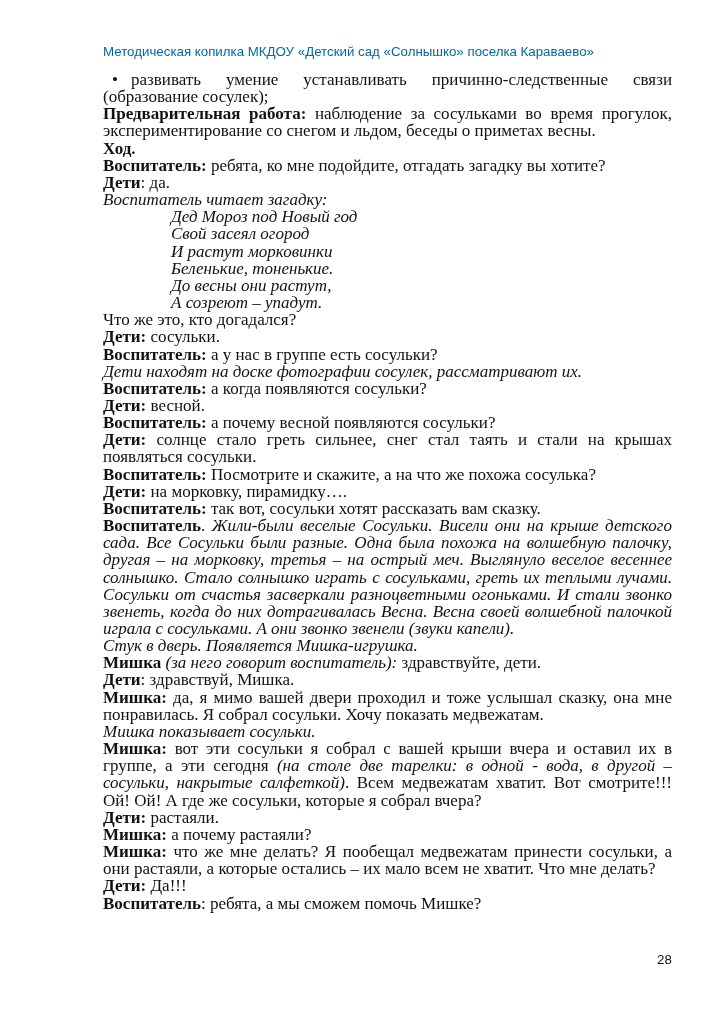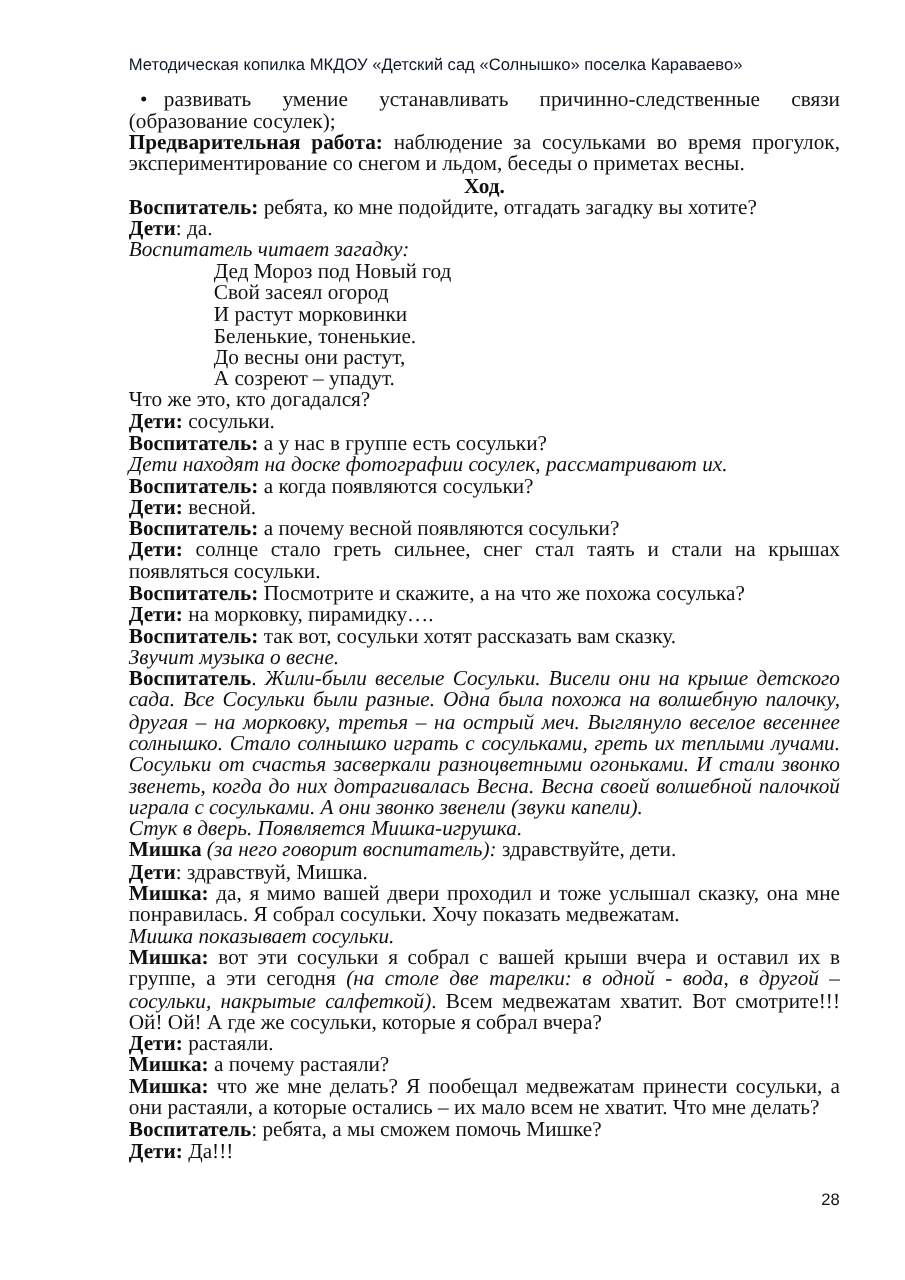--- a/index.html
+++ b/index.html
@@ -1,33 +1,33 @@
 <!DOCTYPE html>
 <html><head>
   <meta charset="utf-8">
   <style>
     html, body { margin: 0; padding: 0; background: #ffffff; }
     body { width: 724px; height: 1024px; position: relative; overflow: hidden; color: #111; }
     .header {
       position: absolute; left: 103px; top: 44px;
-      font-family: "Liberation Sans", sans-serif; font-size: 13.3px; color: #0f172a;
+      font-family: "Liberation Sans", sans-serif; font-size: 13.3px; color: #0369a1;
     }
     .content {
       position: absolute; left: 103px; top: 71px; width: 569px;
       font-family: "Liberation Serif", serif; font-size: 17px; line-height: 17.15px;
     }
     .p { margin: 0; text-align: justify; }
     .bullet { margin: 0; text-indent: 9px; text-align: justify; }
     .bullet .dot { display: inline-block; width: 19px; text-indent: 0; }
     .bullet2 { margin: 0; padding-left: 9px; }
     .bullet2 .dot { display: inline-block; width: 19px; }
     b { font-weight: bold; }
     i { font-style: italic; }
-    .center { text-align: center; margin: 0; font-weight: bold; }
-    .poem { margin: 0; padding-left: 68px; }
+    .center { margin: 0; font-weight: bold; }
+    .poem { margin: 0; padding-left: 68px; font-style: italic; }
     .page-num {
       position: absolute; left: 657px; top: 952px;
       font-family: "Liberation Sans", sans-serif; font-size: 13.3px;
     }
   </style>
 </head>
 <body>
 
 <div class="header">Методическая копилка МКДОУ «Детский сад «Солнышко» поселка Караваево»</div>
 
@@ -55,34 +55,33 @@
   <p class="p"><b>Дети:</b><span> сосульки.</span></p>
   <p class="p"><b>Воспитатель:</b><span> а у нас в группе есть сосульки?</span></p>
   <p class="p"><i>Дети находят на доске фотографии сосулек, рассматривают их.</i></p>
   <p class="p"><b>Воспитатель:</b><span> а когда появляются сосульки?</span></p>
   <p class="p"><b>Дети:</b><span> весной.</span></p>
   <p class="p"><b>Воспитатель:</b><span> а почему весной появляются сосульки?</span></p>
   <p class="p"><b>Дети:</b><span> солнце стало греть сильнее, снег стал таять и стали на крышах появляться сосульки.</span></p>
   <p class="p"><b>Воспитатель:</b><span> Посмотрите и скажите, а на что же похожа сосулька?</span></p>
   <p class="p"><b>Дети:</b><span> на морковку, пирамидку….</span></p>
   <p class="p"><b>Воспитатель:</b><span> так вот, сосульки хотят рассказать вам сказку.</span></p>
-  <p class="p"><i>Звучит музыка о весне.</i></p>
 
   <p class="p"><b>Воспитатель</b><span>. </span><i>Жили-были веселые Сосульки. Висели они на крыше детского сада. Все Сосульки были разные. Одна была похожа на волшебную палочку, другая – на морковку, третья – на острый меч. Выглянуло веселое весеннее солнышко. Стало солнышко играть с сосульками, греть их теплыми лучами. Сосульки от счастья засверкали разноцветными огоньками. И стали звонко звенеть, когда до них дотрагивалась Весна. Весна своей волшебной палочкой играла с сосульками. А они звонко звенели (звуки капели).</i></p>
 
   <p class="p"><i>Стук в дверь. Появляется Мишка-игрушка.</i></p>
 
   <p class="p"><b>Мишка</b><i> (за него говорит воспитатель):</i><span> здравствуйте, дети.</span></p>
 
   <p class="p"><b>Дети</b><span>: здравствуй, Мишка.</span></p>
   <p class="p"><b>Мишка:</b><span> да, я мимо вашей двери проходил и тоже услышал сказку, она мне понравилась. Я  собрал  сосульки. Хочу показать медвежатам.</span></p>
   <p class="p"><i>Мишка показывает сосульки.</i></p>
 
   <p class="p"><b>Мишка:</b><span> вот эти сосульки я собрал с вашей крыши вчера и оставил их в группе, а эти сегодня </span><i>(на столе две тарелки: в одной - вода, в другой – сосульки, накрытые салфеткой)</i><span>. Всем медвежатам хватит. Вот смотрите!!! Ой! Ой! А где же сосульки, которые я собрал вчера?</span></p>
 
   <p class="p"><b>Дети:</b><span> растаяли.</span></p>
   <p class="p"><b>Мишка:</b><span> а почему растаяли?</span></p>
   <p class="p"><b>Мишка:</b><span> что же мне делать? Я пообещал медвежатам принести сосульки, а они растаяли, а которые остались – их мало всем не хватит. Что мне делать?</span></p>
+  <p class="p"><b>Дети:</b><span> Да!!!</span></p>
   <p class="p"><b>Воспитатель</b><span>: ребята, а мы сможем помочь Мишке?</span></p>
-  <p class="p"><b>Дети:</b><span> Да!!!</span></p>
 </div>
 
 <div class="page-num">28</div>
 
 </body></html>

